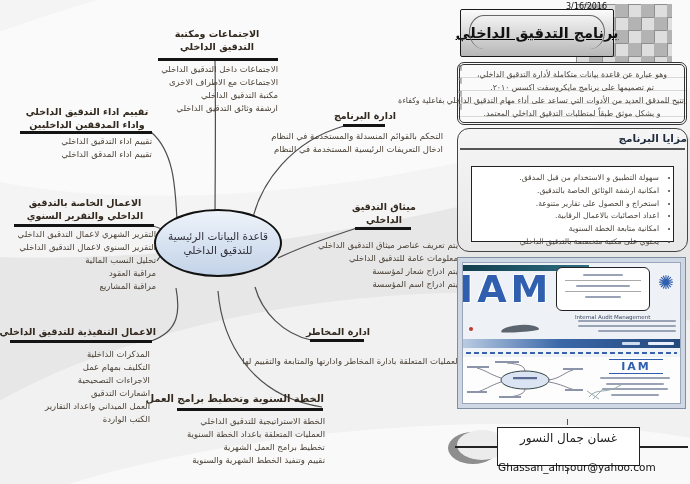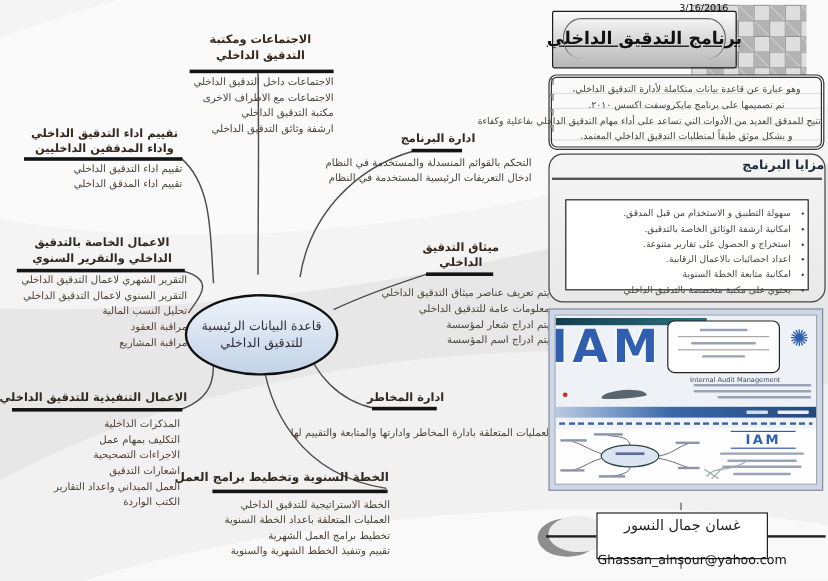--- a/index.html
+++ b/index.html
@@ -8,21 +8,21 @@
   .abs{position:absolute;}
   
   .swoosh{position:absolute;border-radius:50%;z-index:0;}
   
   #connectors{position:absolute;left:0;top:0;z-index:1;}
   .branch-title{position:absolute;z-index:2;direction:rtl;text-align:center;
     font-weight:bold;color:#33291f;font-size:9.5px;line-height:13px;white-space:nowrap;}
   .underline{position:absolute;z-index:2;height:2.6px;background:#141414;}
   .items{position:absolute;z-index:2;direction:rtl;text-align:right;white-space:nowrap;
     color:#4c4338;font-size:8.5px;line-height:13px;}
-  .center-ellipse{position:absolute;left:154px;top:245px;width:124px;height:64px;z-index:2;
+  .center-ellipse{position:absolute;left:154px;top:209px;width:124px;height:64px;z-index:2;
     border:2.5px solid #111;border-radius:50%;
     background:linear-gradient(180deg,#eef3fa 0%,#d6e1f0 55%,#c3d3e8 100%);
     display:flex;flex-direction:column;justify-content:center;align-items:center;
     direction:rtl;font-size:10.5px;line-height:14px;color:#2f2f38;}
   
   .title-box{position:absolute;left:460px;top:9px;width:152px;height:46px;z-index:3;
     border:1.8px solid #1a1a1a;border-radius:2px;
     background:linear-gradient(180deg,#fbfbfb 0%,#dcdcdc 45%,#b6b6b6 100%);
     display:flex;align-items:center;justify-content:center;text-decoration:underline;}
   .title-frame{position:absolute;left:8px;right:8px;top:5px;height:33px;

